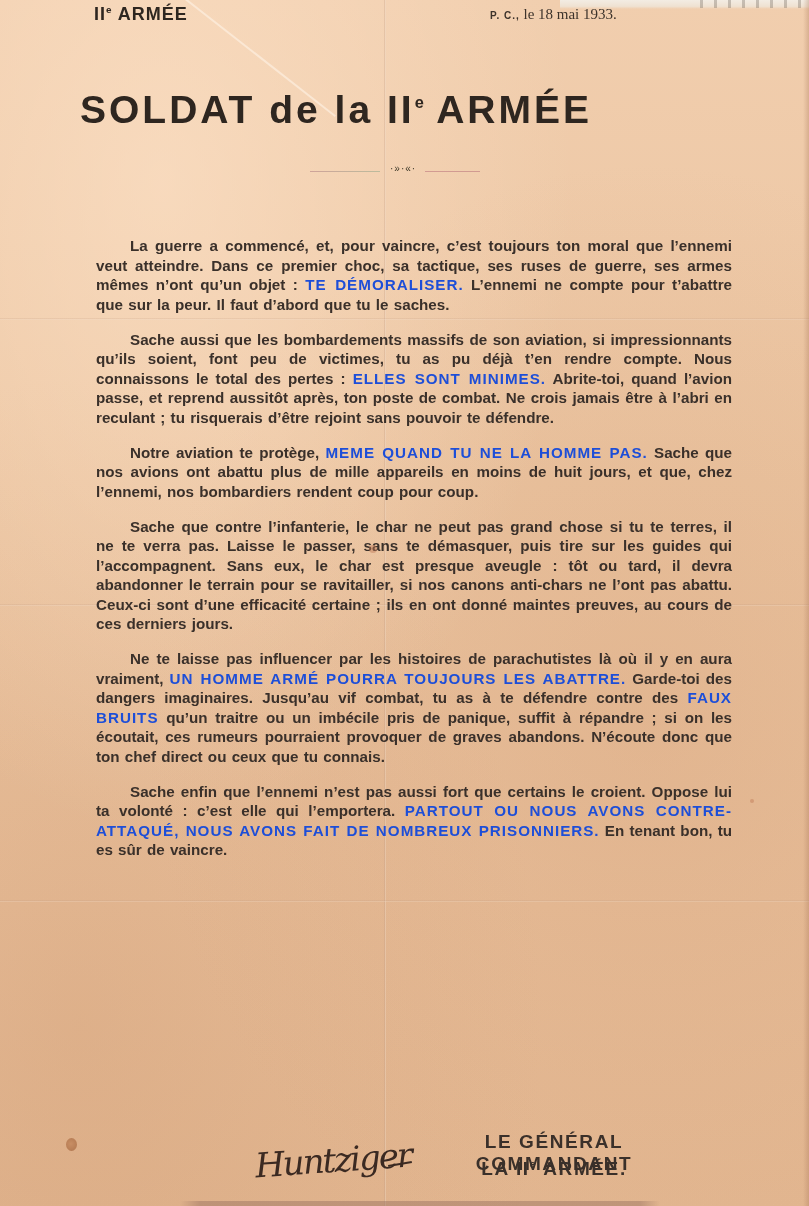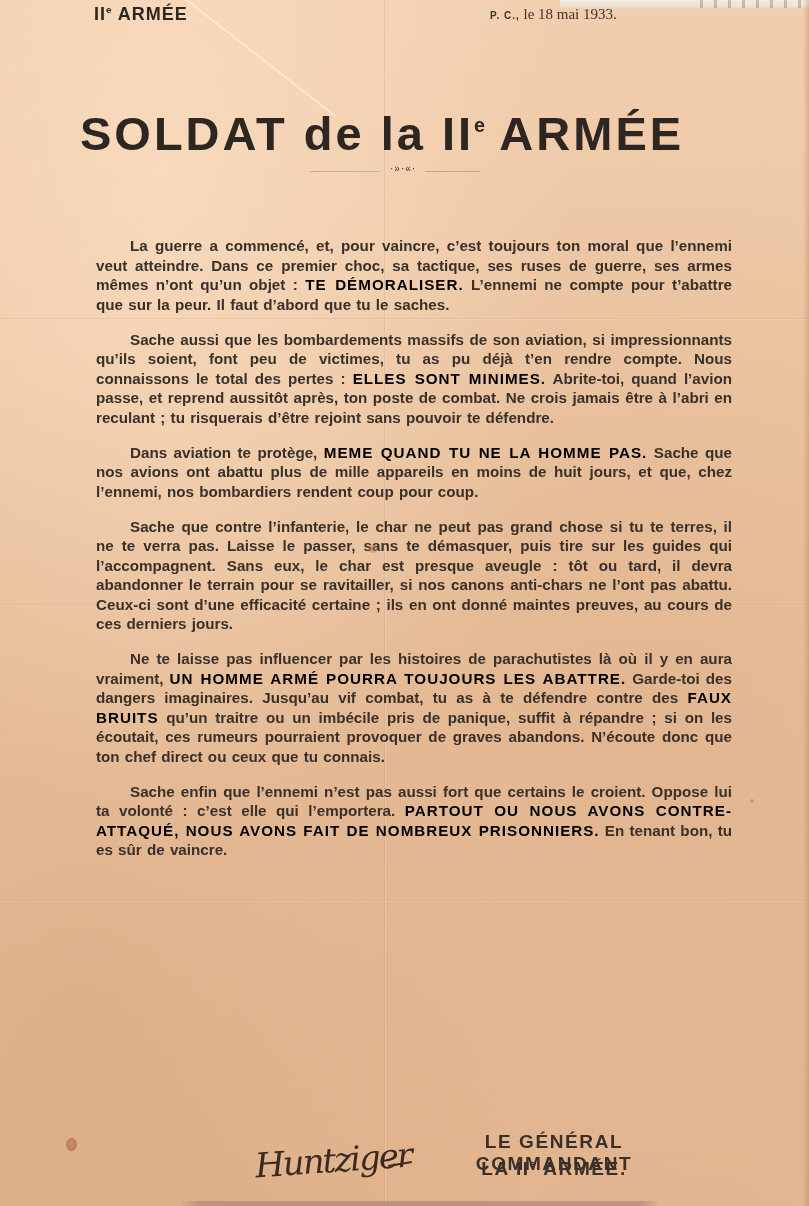--- a/index.html
+++ b/index.html
@@ -71,23 +71,22 @@
     font-size: 15px; font-family: "Liberation Serif", "DejaVu Serif", serif;
     color: #3d332b;
   }
   .header-right .pc {
     font-family: "Liberation Sans", sans-serif;
     font-weight: bold; font-size: 10px; letter-spacing: 1px;
   }
   .sup { font-size: 0.55em; vertical-align: super; line-height: 0; }
   .title {
     position: absolute; top: 88px; left: 80px; width: 640px;
-    font-weight: bold; font-size: 47px; letter-spacing: 3px;
+    font-weight: bold; font-size: 39px; letter-spacing: 3px;
     white-space: nowrap;
-    margin-top: 18px;
   }
   .title .sup { font-size: 0.42em; vertical-align: 0.9em; letter-spacing: 0; }
   .ornament {
     position: absolute; top: 168px; left: 310px; width: 170px; height: 8px;
   }
   .ornament .line-l { position: absolute; left: 0; top: 3px; width: 70px; height: 1px; background: linear-gradient(90deg, rgba(150,90,110,0.4), rgba(120,160,130,0.45)); }
   .ornament .line-r { position: absolute; right: 0; top: 3px; width: 55px; height: 1px; background: rgba(170,90,110,0.45); }
   .ornament .dots { position: absolute; left: 80px; top: -5px; font-size: 10px; color: #3f3a2a; letter-spacing: 1px; }
 
   .body {
@@ -99,21 +98,21 @@
     font-stretch: condensed;
   }
   .para {
     margin: 0 0 15.5px 0;
     text-indent: 34px;
     word-spacing: 1px;
   }
   .para .caps {
     font-weight: bold;
     letter-spacing: 1px;
-    color: #000000;
+    color: #1d4ed8;
   }
   .sig-block {
     position: absolute; top: 1131px; left: 404px; width: 300px;
     text-align: center;
     font-weight: bold; font-size: 19px; letter-spacing: 1.6px;
     color: #3a302a;
   }
   .sig-block div { height: 27px; line-height: 22px; }
   .signature {
     position: absolute; top: 1140px; left: 255px;
@@ -166,21 +165,21 @@
 
 <div class="ornament">
   <div class="line-l"></div>
   <div class="dots">·»·«·</div>
   <div class="line-r"></div>
 </div>
 
 <div class="body" id="body-text">
     <p class="para"><span>La guerre a commencé, et, pour vaincre, c’est toujours ton moral que l’ennemi veut atteindre. Dans ce premier choc, sa tactique, ses ruses de guerre, ses armes mêmes n’ont qu’un objet : </span><span class="caps">TE DÉMORALISER.</span><span> L’ennemi ne compte pour t’abattre que sur la peur. Il faut d’abord que tu le saches.</span></p>
     <p class="para"><span>Sache aussi que les bombardements massifs de son aviation, si impressionnants qu’ils soient, font peu de victimes, tu as pu déjà t’en rendre compte. Nous connaissons le total des pertes : </span><span class="caps">ELLES SONT MINIMES.</span><span> Abrite-toi, quand l’avion passe, et reprend aussitôt après, ton poste de combat. Ne crois jamais être à l’abri en reculant ; tu risquerais d’être rejoint sans pouvoir te défendre.</span></p>
-    <p class="para"><span>Dans aviation te protège, </span><span class="caps">MEME QUAND TU NE LA HOMME PAS.</span><span> Sache que nos avions ont abattu plus de mille appareils en moins de huit jours, et que, chez l’ennemi, nos bombardiers rendent coup pour coup.</span></p>
+    <p class="para"><span>Notre aviation te protège, </span><span class="caps">MEME QUAND TU NE LA HOMME PAS.</span><span> Sache que nos avions ont abattu plus de mille appareils en moins de huit jours, et que, chez l’ennemi, nos bombardiers rendent coup pour coup.</span></p>
     <p class="para"><span>Sache que contre l’infanterie, le char ne peut pas grand chose si tu te terres, il ne te verra pas. Laisse le passer, sans te démasquer, puis tire sur les guides qui l’accompagnent. Sans eux, le char est presque aveugle : tôt ou tard, il devra abandonner le terrain pour se ravitailler, si nos canons anti-chars ne l’ont pas abattu. Ceux-ci sont d’une efficacité certaine ; ils en ont donné maintes preuves, au cours de ces derniers jours.</span></p>
     <p class="para"><span>Ne te laisse pas influencer par les histoires de parachutistes là où il y en aura vraiment, </span><span class="caps">UN HOMME ARMÉ POURRA TOUJOURS LES ABATTRE.</span><span> Garde-toi des dangers imaginaires. Jusqu’au vif combat, tu as à te défendre contre des </span><span class="caps">FAUX BRUITS</span><span> qu’un traitre ou un imbécile pris de panique, suffit à répandre ; si on les écoutait, ces rumeurs pourraient provoquer de graves abandons. N’écoute donc que ton chef direct ou ceux que tu connais.</span></p>
     <p class="para"><span>Sache enfin que l’ennemi n’est pas aussi fort que certains le croient. Oppose lui ta volonté : c’est elle qui l’emportera. </span><span class="caps">PARTOUT OU NOUS AVONS CONTRE-ATTAQUÉ, NOUS AVONS FAIT DE NOMBREUX PRISONNIERS.</span><span> En tenant bon, tu es sûr de vaincre.</span></p>
   </div>
 
 <div class="hole"></div>
 <div class="stain" style="top:545px;left:369px"></div>
 <div class="stain" style="top:799px;left:750px;width:4px;height:4px"></div>
 
 <div class="signature">Huntziger</div>

